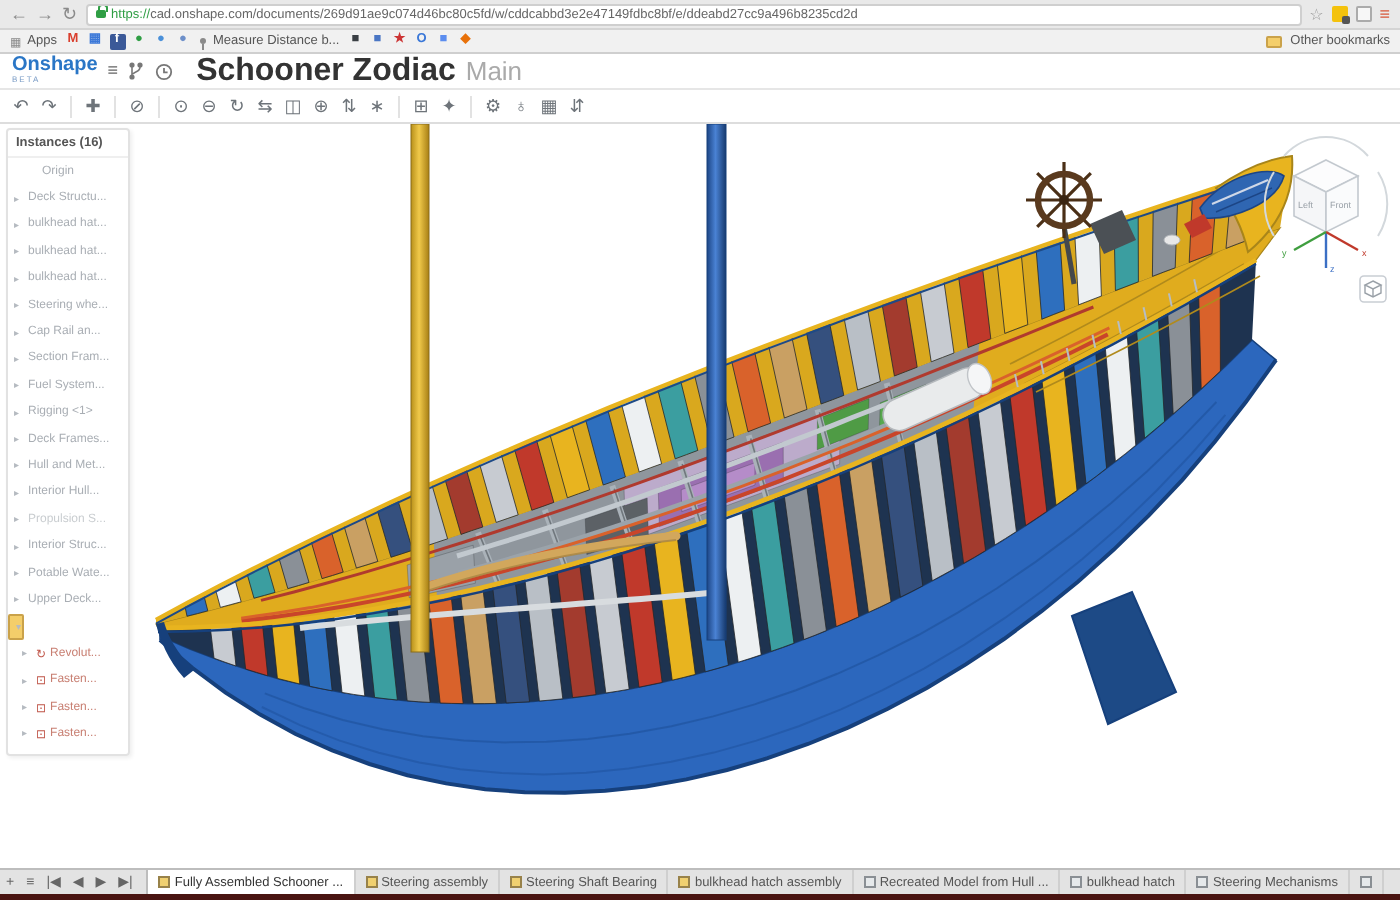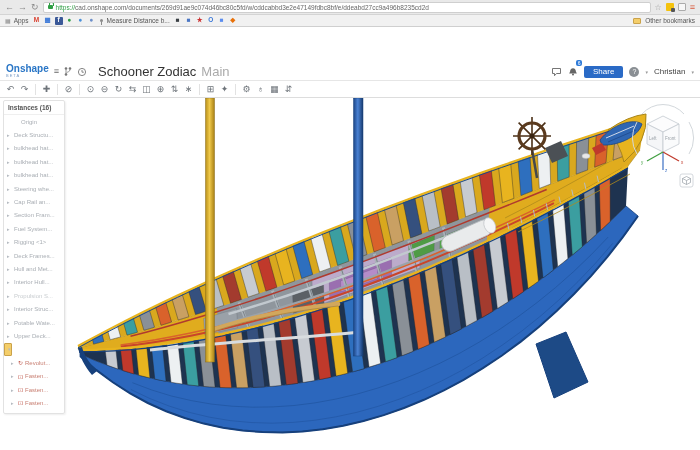--- a/index.html
+++ b/index.html
@@ -20,25 +20,25 @@
   .cmenu{font-size:9px;color:#d9583b;font-weight:bold;}
   
   #bookmarks{height:12px;background:#f1f1f1;border-bottom:1px solid #cfcfcf;display:flex;align-items:center;gap:4px;padding:0 5px;font-size:6.5px;color:#555;}
   .appsg{font-size:6px;color:#8a8a8a;letter-spacing:-1px;}
   .fav{width:8px;height:8px;border-radius:1px;display:flex;align-items:center;justify-content:center;font-size:6.5px;font-weight:bold;line-height:1;flex:none;}
   .pin{width:3px;height:3px;border-radius:50%;background:#8a8a8a;position:relative;flex:none;}
   .pin::after{content:"";position:absolute;left:1px;top:3px;width:1px;height:3px;background:#8a8a8a;}
   .bspacer{flex:1;}
   .folder{width:8px;height:6px;background:#f4ce6a;border:1px solid #caa24a;border-radius:1px;flex:none;}
   
-  #osheader{height:18px;background:#fff;display:flex;align-items:center;gap:5px;padding:0 6px;border-bottom:1px solid #e6e6e6;margin-top:36px;}
+  #osheader{height:18px;background:#fff;display:flex;align-items:center;gap:5px;padding:0 6px;border-bottom:1px solid #e6e6e6;}
   .logo{color:#2a76c6;font-weight:bold;font-size:10px;line-height:7px;}
   .logo .beta{display:block;font-size:4px;color:#7a9cc6;letter-spacing:1px;font-weight:normal;}
   .hic{color:#666;font-size:9px;line-height:1;}
-  .title{font-size:13px;color:#333;margin-left:6px;}
+  .title{font-size:16px;color:#333;margin-left:6px;font-weight:bold;}
   .ws{font-size:13px;color:#aaa;}
   .hright{margin-left:auto;display:flex;align-items:center;gap:6px;}
   .bellwrap{position:relative;}
   .badge{position:absolute;top:-3px;right:-4px;background:#2f7bd9;color:#fff;font-size:5px;border-radius:2px;padding:0 1.5px;line-height:6px;}
   .share{background:#2a6ac6;color:#fff;font-size:8px;padding:2px 9px;border-radius:2px;line-height:1;}
   .help{width:10px;height:10px;border-radius:50%;background:#8a8f94;color:#fff;font-size:7px;display:flex;align-items:center;justify-content:center;}
   .caret{font-size:5px;color:#999;}
   .user{font-size:8px;color:#444;}
   
   #os-toolbar{height:17px;background:#fff;border-bottom:1px solid #ddd;display:flex;align-items:center;padding:0 4px;gap:1px;}
@@ -120,37 +120,20 @@
       <circle cx="6" cy="2.5" r="1.3" fill="#777"></circle>
       <circle cx="2" cy="8.5" r="1.3" fill="#777"></circle>
       <path d="M2 3.5 V8 M6 3.5 C6 6 3.5 5.5 2.5 7" stroke="#777" stroke-width=".8" fill="none"></path>
     </svg>
   <svg width="10" height="10">
       <circle cx="5" cy="5" r="3.6" fill="none" stroke="#777" stroke-width=".9"></circle>
       <path d="M5 3v2.2h1.8" stroke="#777" stroke-width=".9" fill="none"></path>
     </svg>
   <span class="title">Schooner Zodiac</span>
   <span class="ws">Main</span>
-  <span class="hright">
-    <svg width="11" height="10">
-        <path d="M1.5 1.5h8v5h-4l-2 2.2v-2.2h-2z" fill="none" stroke="#666" stroke-width=".9"></path>
-      </svg>
-    <span class="bellwrap">
-      <svg width="10" height="10">
-          <path d="M5 1.2c1.9 0 2.8 1.5 2.9 3.2L8.8 6.4H1.2l0.9-2C2.2 2.7 3.1 1.2 5 1.2z" fill="#666"></path>
-          <circle cx="5" cy="7.6" r="1" fill="#666"></circle>
-        </svg>
-      <span class="badge">6</span>
-    </span>
-    <span class="share">Share</span>
-    <span class="help">?</span>
-      <span class="caret">▾</span>
-    <span class="user">Christian</span>
-      <span class="caret">▾</span>
-  </span>
 </div>
 
 <div id="os-toolbar">
     <span class="ticn">↶</span>
     <span class="ticn">↷</span>
     <span class="tsep"></span>
     <span class="ticn">✚</span>
     <span class="tsep"></span>
     <span class="ticn">⊘</span>
     <span class="tsep"></span>

